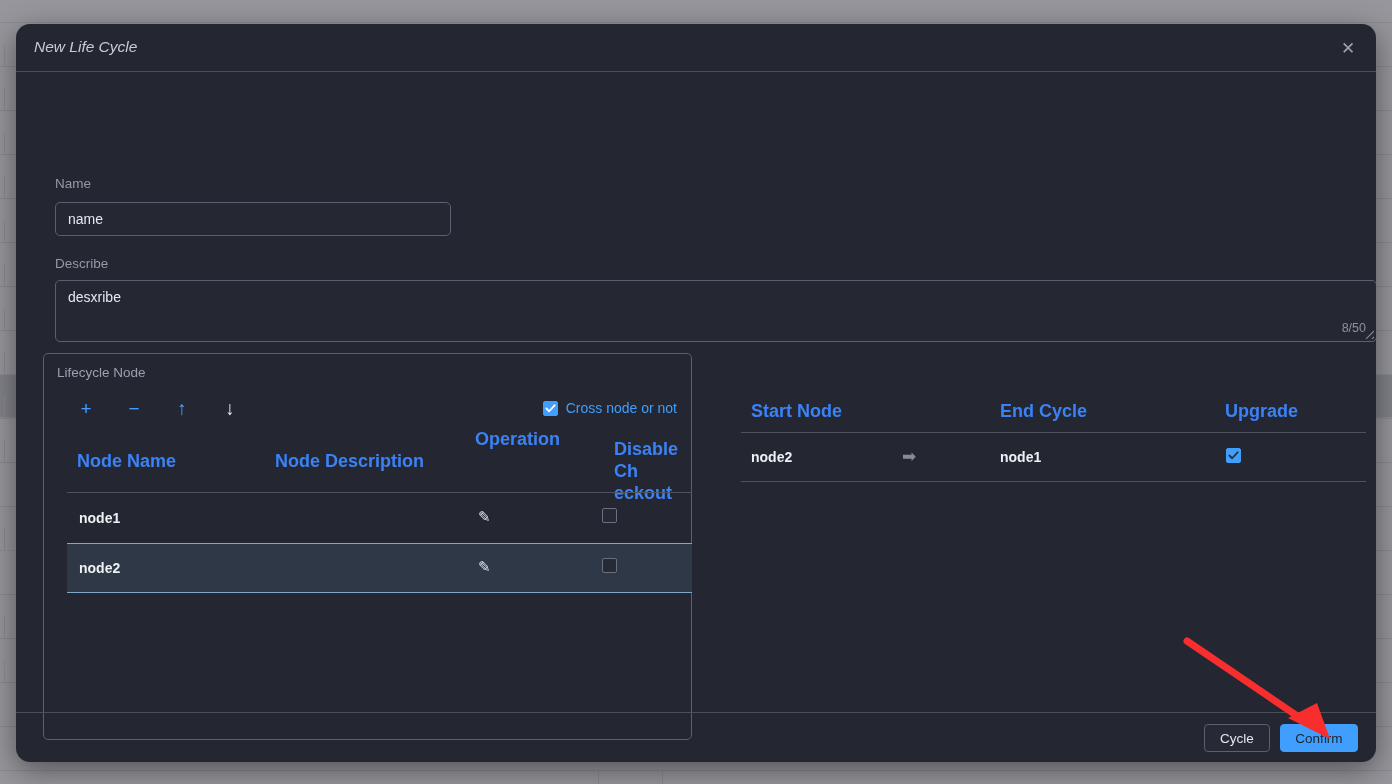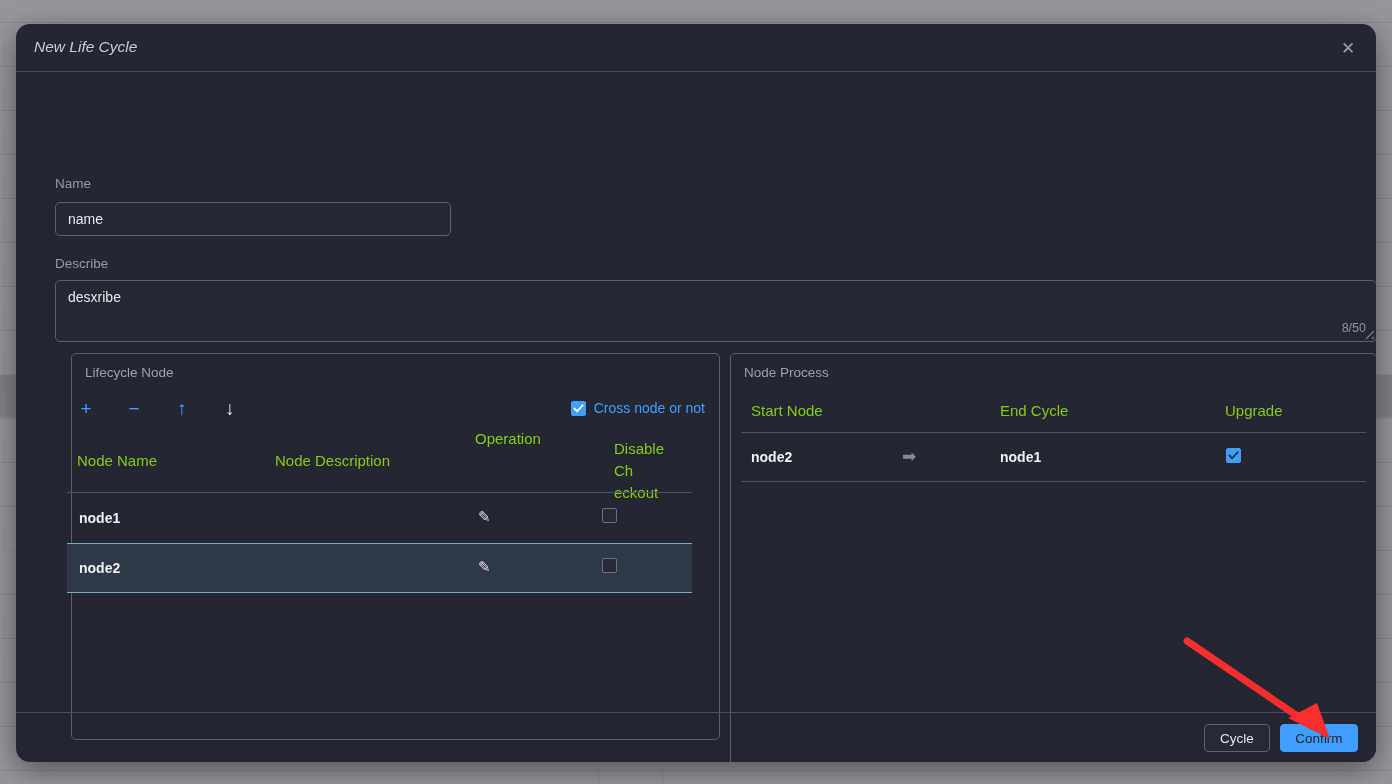--- a/index.html
+++ b/index.html
@@ -151,21 +151,21 @@
     width: 15px; height: 15px; border-radius: 2px;
     display: inline-flex; align-items: center; justify-content: center;
     flex: none;
   }
   .cb-off { border: 1px solid #6a7080; background: #262a35; }
   .cb-on  { background: #409eff; border: 1px solid #409eff; }
   .cb-on svg { width: 11px; height: 11px; display:block; }
   .cross-label { color: #409eff; font-size: 14px; }
   .th {
     position: absolute;
-    color: #84cc16; font-size: 15px; font-weight: normal;
+    color: #3b82f6; font-size: 18px; font-weight: bold;
     line-height: 22px;
   }
   .th-wrap { width: 66px; }
   .tbl-divider {
     position: absolute; height: 1px; background: #4d525f;
   }
   .trow {
     position: absolute; left: 0; width: 100%;
     display: block;
   }
@@ -280,21 +280,21 @@
     <div class="field-label" style="left:39px; top:104px;">Name</div>
     <input class="text-input" style="left: 39px; top: 106px; margin-top: 24px; width: 396px; height: 34px;" placeholder="name" value="name">
 
     <div class="field-label" style="left:39px; top:184px;">Describe</div>
     <div class="textarea-wrap" style="left:39px; top:208px; width:1322px; height:62px;">
       <textarea placeholder="desxribe" style="">desxribe</textarea>
       <div class="ta-count">8/50</div>
       <div class="ta-grip"></div>
     </div>
 
-    <div class="panel" style="left:55px; top:281px; width:649px; height:387px;">
+    <div class="panel" style="left:27px; top:281px; width:649px; height:387px;">
       <div class="panel-title">Lifecycle Node</div>
 
       <div class="cross-wrap">
         <span class="cb cb-on">
           <svg viewBox="0 0 12 12">
               <path d="M1.5 6 L4.5 9 L10.5 2.5" fill="none" stroke="#ffffff" stroke-width="2" stroke-linecap="round" stroke-linejoin="round"></path>
             </svg>
         </span>
         <span class="cross-label">Cross node or not</span>
       </div>
@@ -319,23 +319,20 @@
       </span>
     </div>
     <div class="trow sel" style="left:51px; width:625px; top:471px; height:50px;">
       <span class="cellname" style="top:16px;">node2</span>
       <span class="cellicon" style="left:411px; top:14px;">✎</span>
       <span class="cellcb" style="left:535px; top:14px;">
         <span class="cb cb-off"></span>
       </span>
     </div>
 
-    <div class="panel" style="left:714px; top:281px; width:647px; height:432px;">
-      <div class="panel-title">Node Process</div>
-    </div>
 
     <div class="th" style="left:735px; top:328px; width:180px;">Start Node</div>
     <div class="th" style="left:984px; top:328px; width:150px;">End Cycle</div>
     <div class="th" style="left:1209px; top:328px; width:120px;">Upgrade</div>
     <div class="tbl-divider" style="left:725px; top:360px; width:625px;"></div>
 
     <div class="trow" style="left:725px; width:625px; top:361px; height:48px;">
       <span class="np-row-name" style="left:10px; top:16px;">node2</span>
       <span class="np-arrow" style="left:161px; top:15px;">➡</span>
       <span class="np-row-name" style="left:259px; top:16px;">node1</span>

